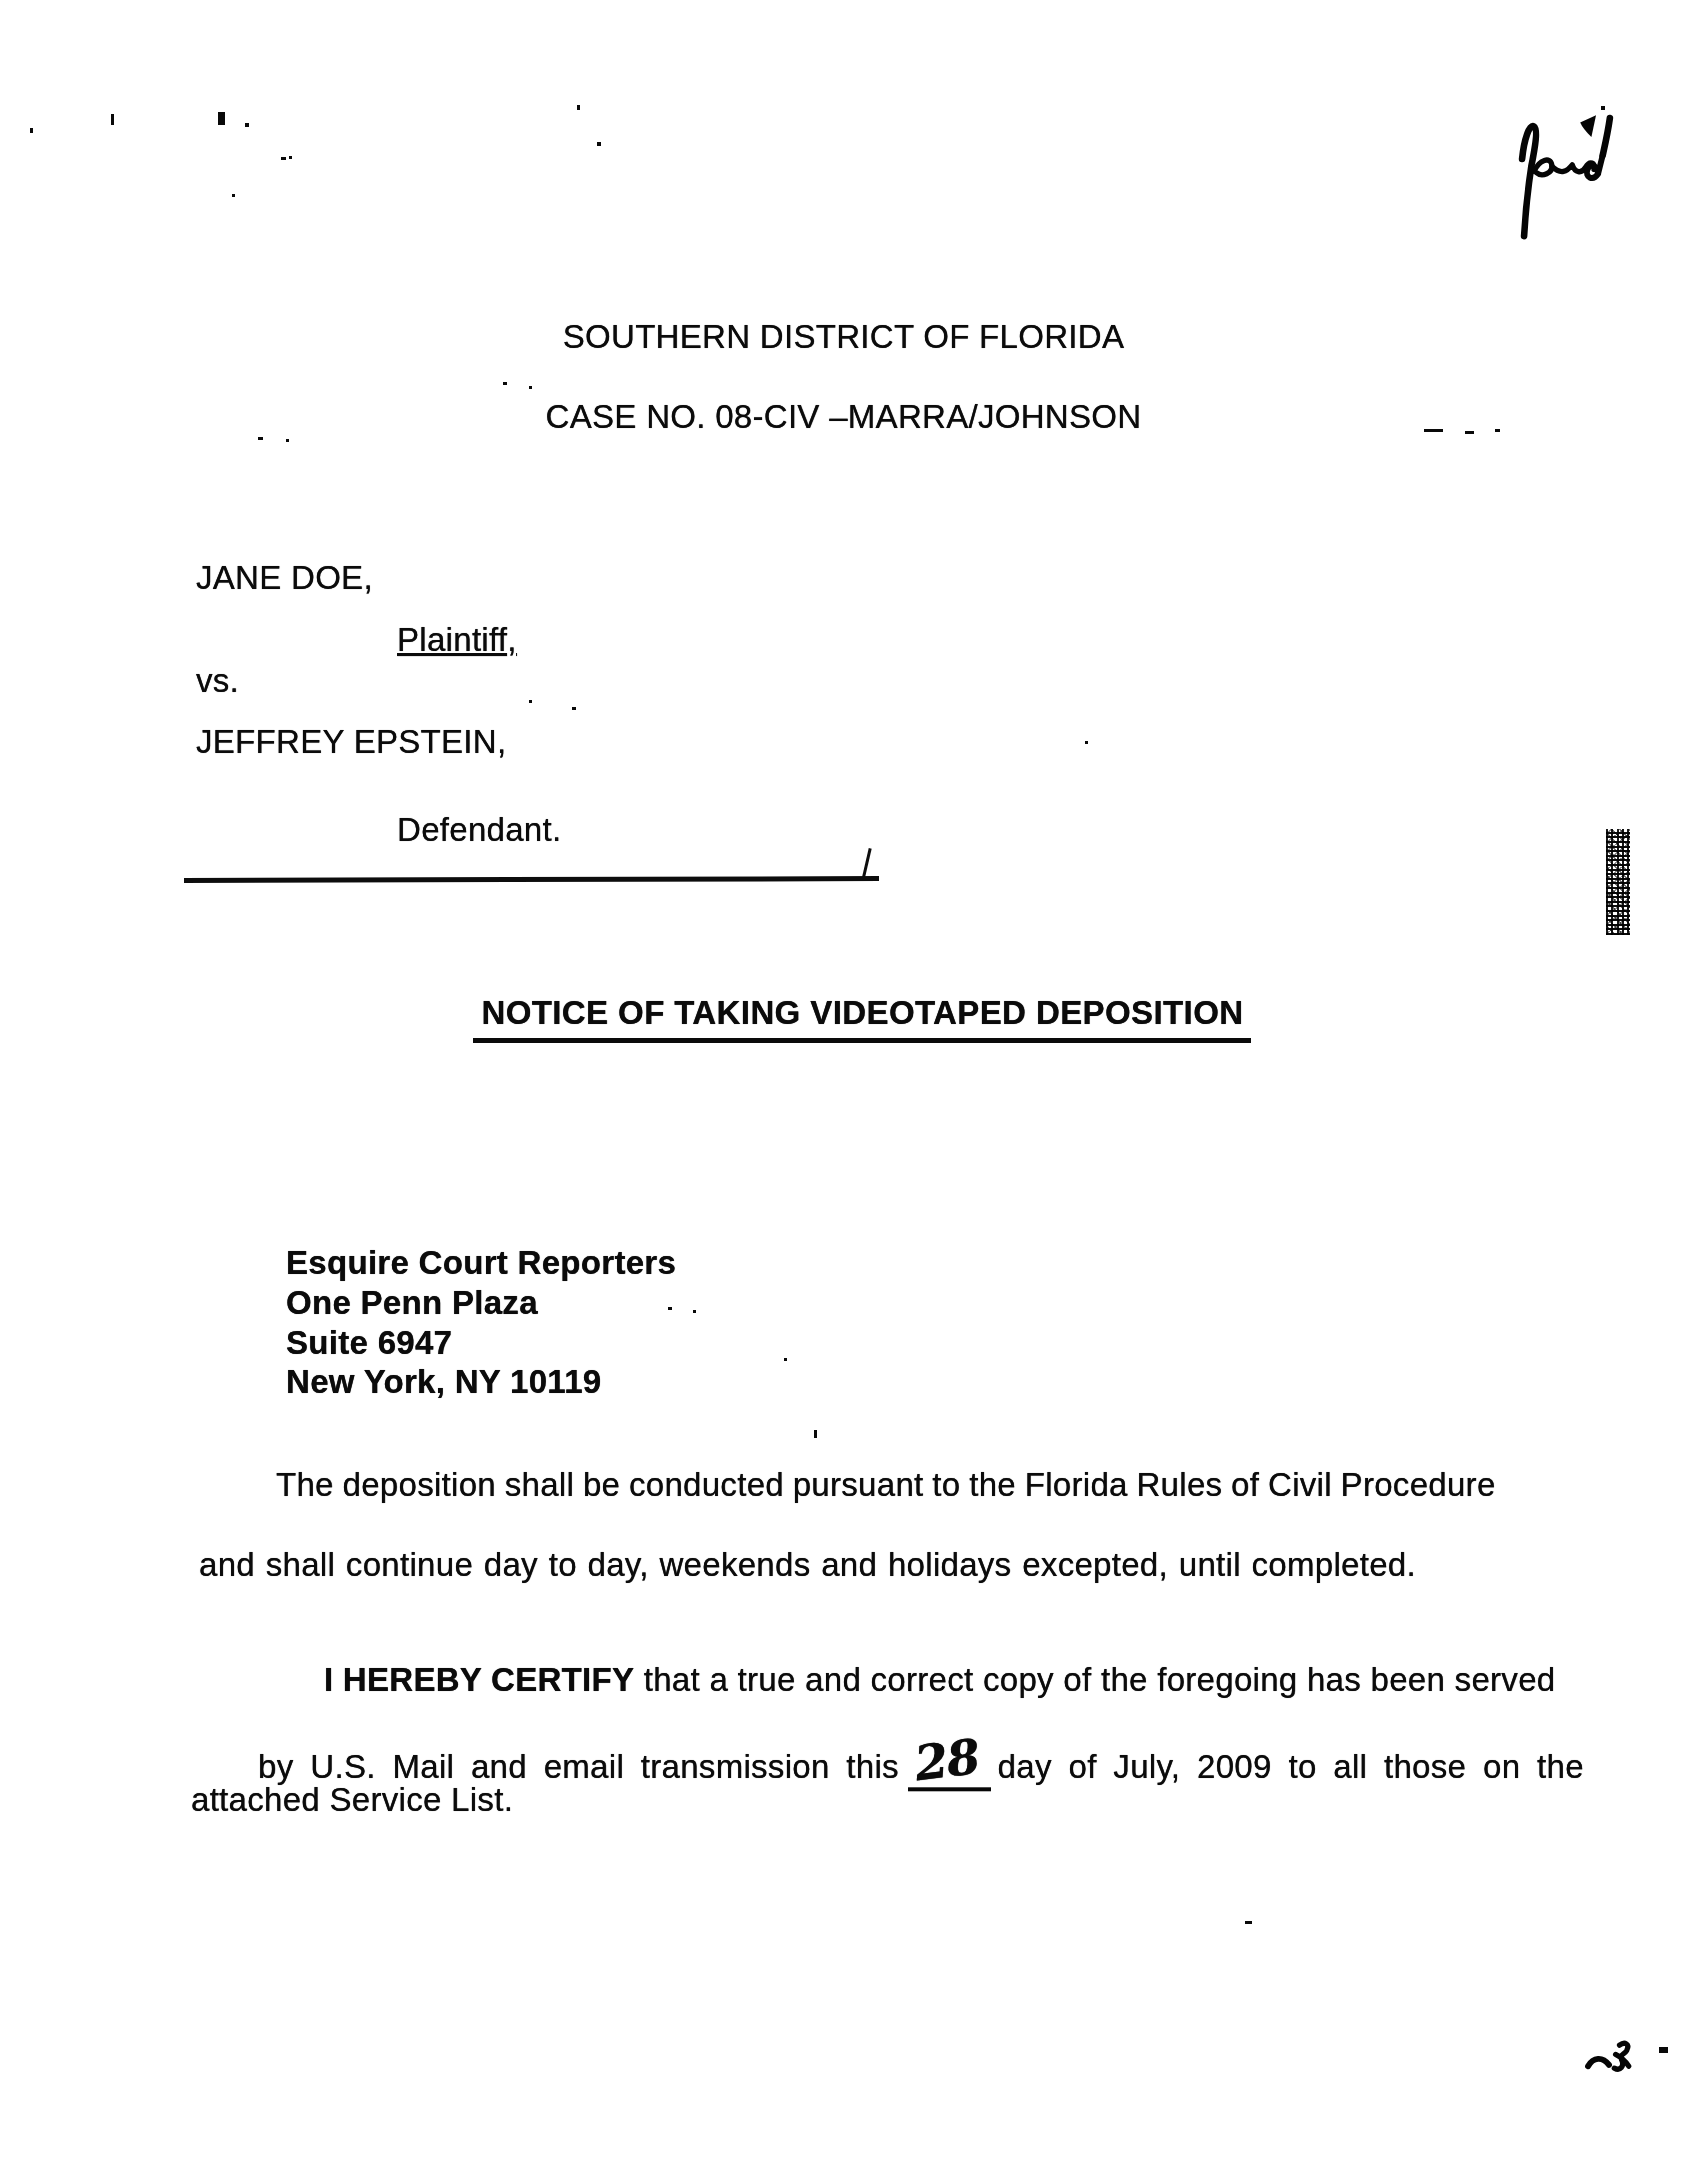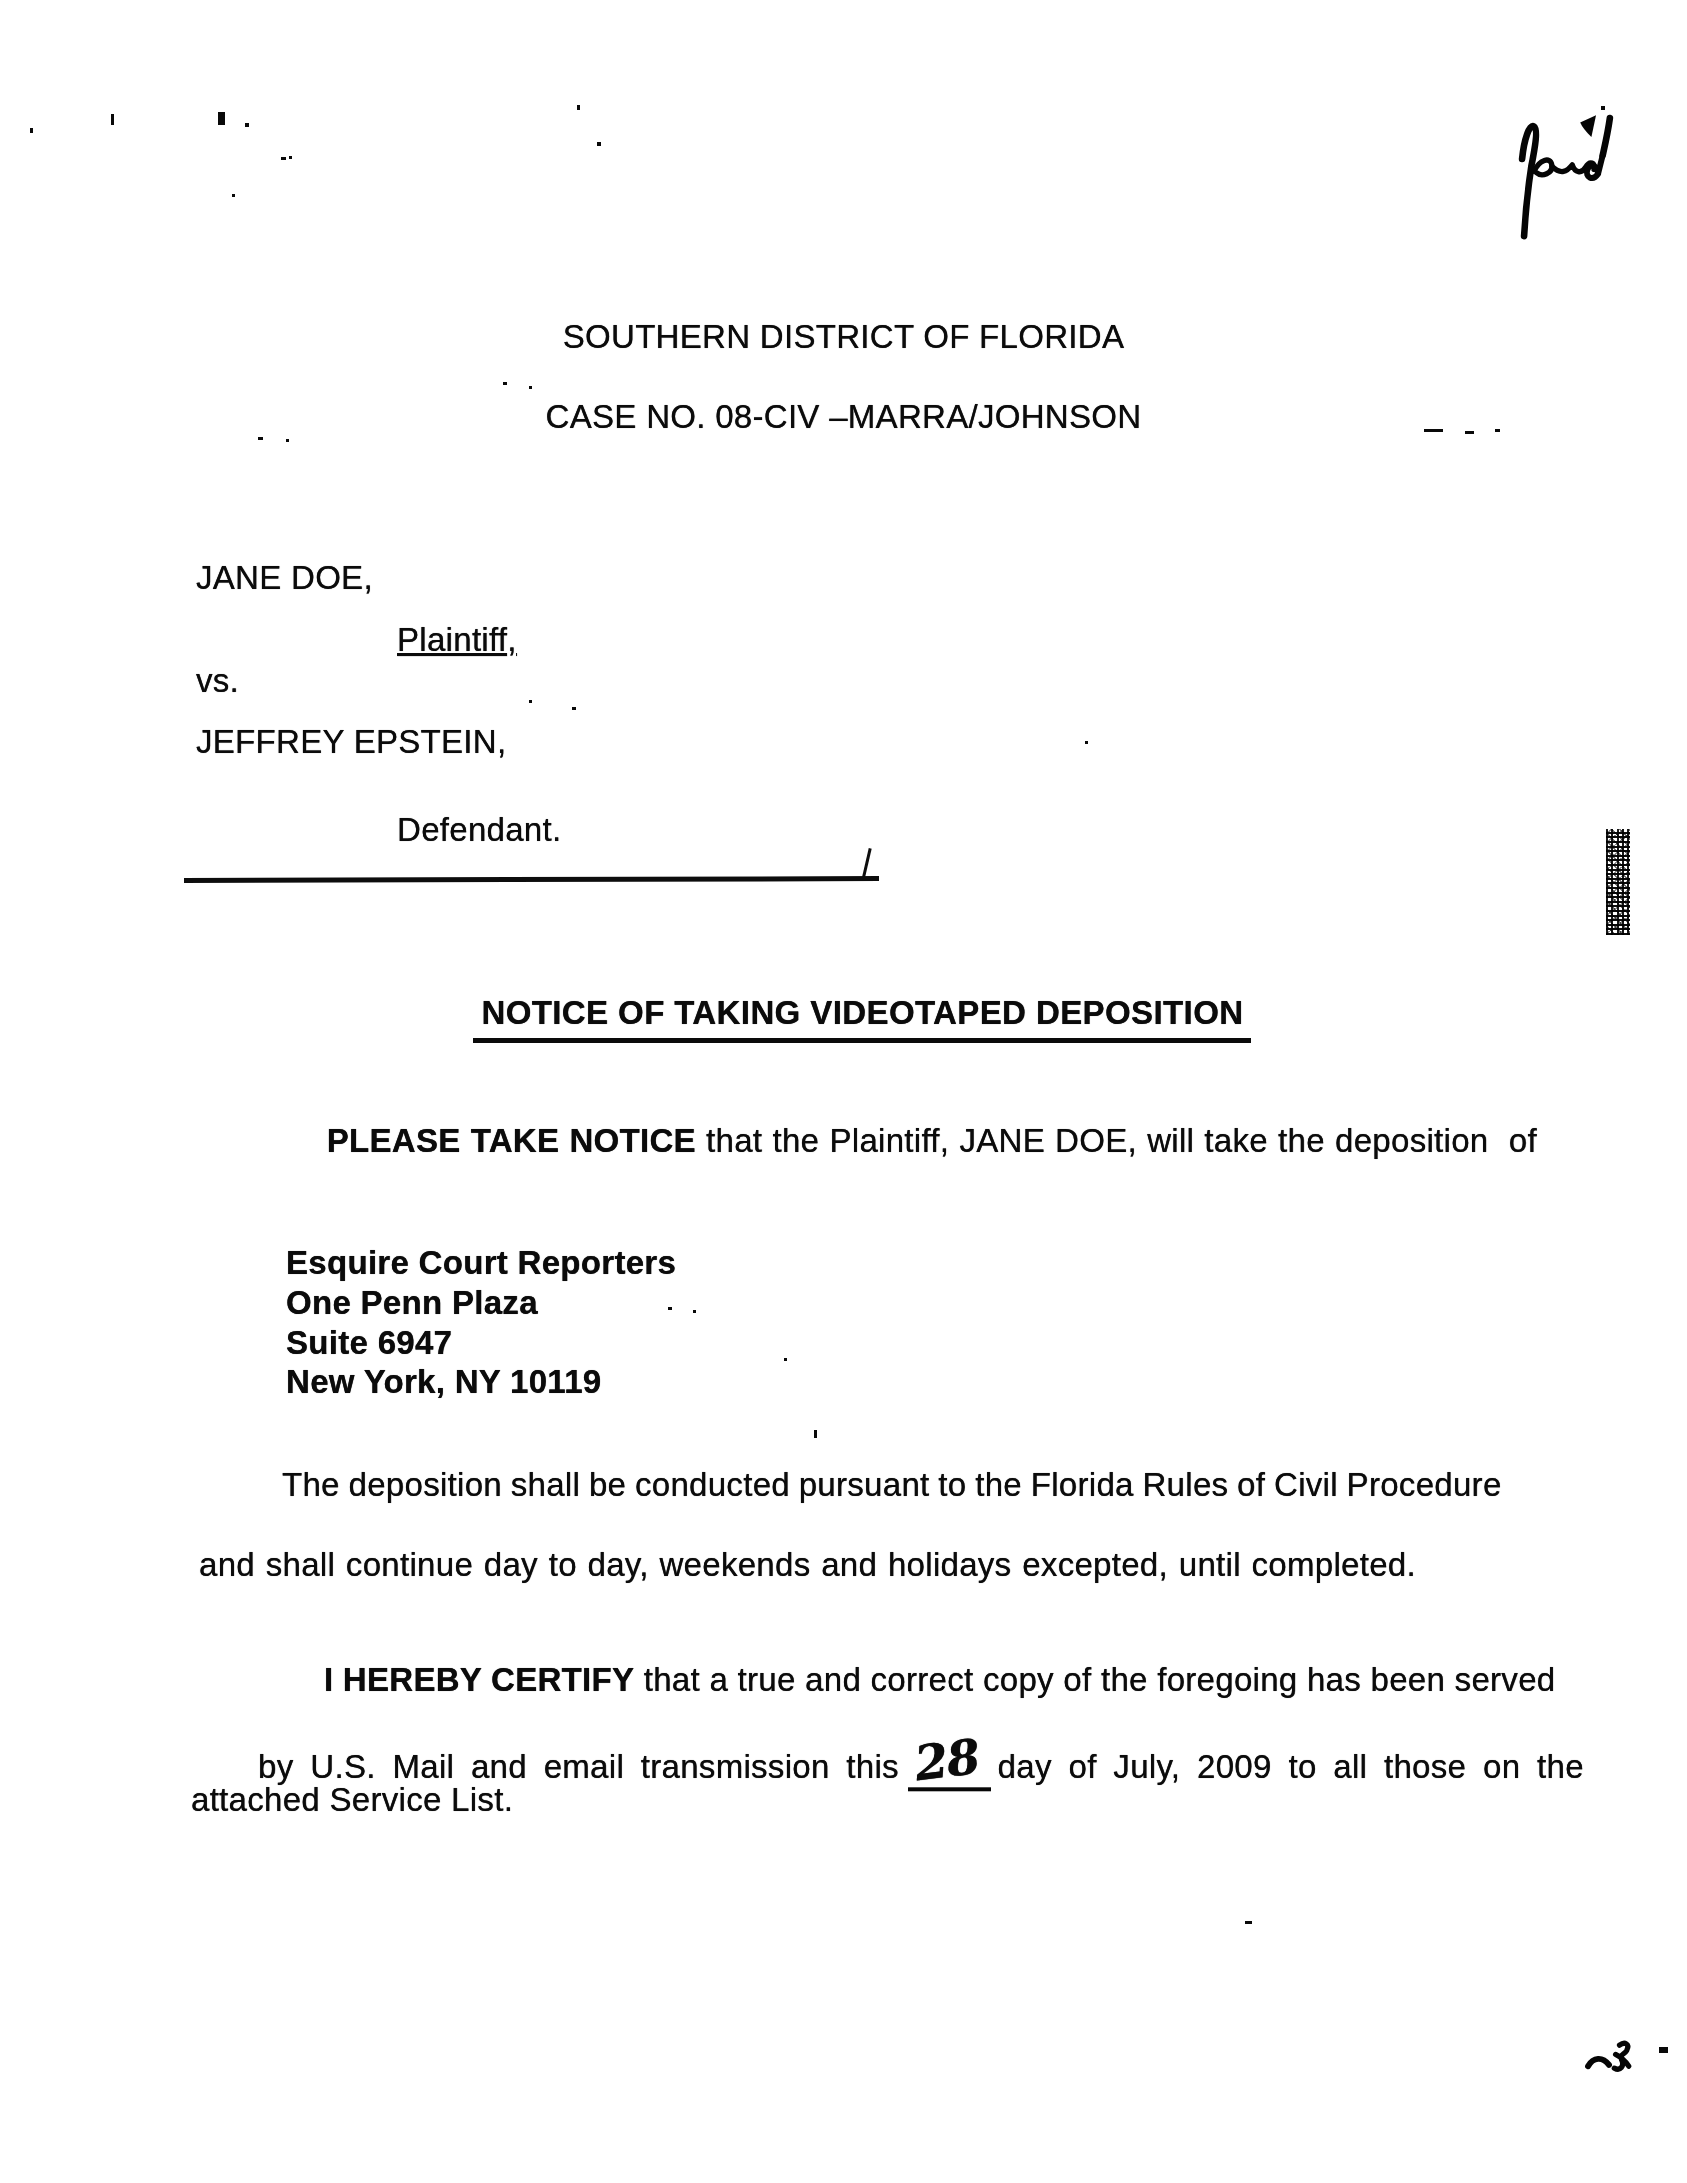--- a/index.html
+++ b/index.html
@@ -84,30 +84,27 @@
   <div class="t" style="left:196px; top:724px;">JEFFREY EPSTEIN,</div>
   <div class="t" style="left:397px; top:812px;">Defendant.</div>
 
   <div class="caption-slash" style="left:865px; top:848px;"></div>
   <div class="rule" style="left:184px; top:877px; width:695px; height:4.6px; transform:rotate(-0.15deg);"></div>
 
   <div class="t center" style="top:959px;">
     <span class="title-inner">NOTICE OF TAKING VIDEOTAPED DEPOSITION</span>
   </div>
 
-  <div class="t" style="left:286px; top:1087px; word-spacing:0.7px;">
-    <span class="b">PLEASE TAKE NOTICE</span><span> that the Plaintiff, JANE DOE, will take the deposition  of</span>
-  </div>
 
   <div class="t b" style="left:286px; top:1245px;">Esquire Court Reporters</div>
   <div class="t b" style="left:286px; top:1285px;">One Penn Plaza</div>
   <div class="t b" style="left:286px; top:1325px;">Suite 6947</div>
   <div class="t b" style="left:286px; top:1364px;">New York, NY 10119</div>
 
-  <div class="t" style="left:282px; top:1467px; word-spacing:-0.7px;">The deposition shall be conducted pursuant to the Florida Rules of Civil Procedure</div>
+  <div class="t" style="left:276px; top:1467px; word-spacing:-0.7px;">The deposition shall be conducted pursuant to the Florida Rules of Civil Procedure</div>
   <div class="t" style="left:191px; top:1547px; word-spacing:1.3px;margin-left:8px;">and shall continue day to day, weekends and holidays excepted, until completed.</div>
 
   <div class="t" style="left:286px; top:1626px;">
     <span class="b">I HEREBY CERTIFY</span><span> that a true and correct copy of the foregoing has been served</span>
   </div>
   <div class="t" style="left:191px; top:1704px; word-spacing:7.3px;">
     <span>by U.S. Mail and email transmission this</span><span class="day-wrap"><span class="day-text">28</span></span><span>day of July, 2009 to all those on the</span>
   </div>
   <div class="t" style="left:191px; top:1782px;">attached Service List.</div>
 

